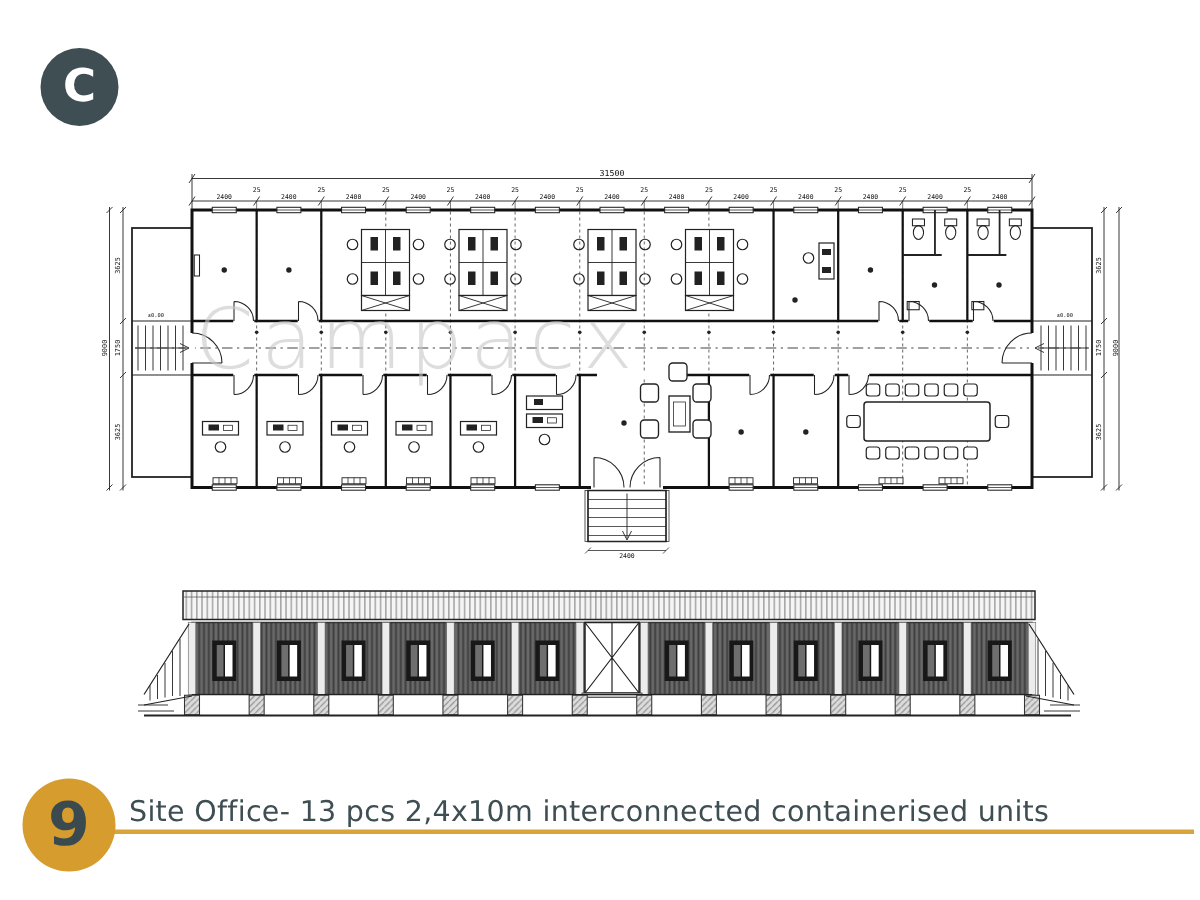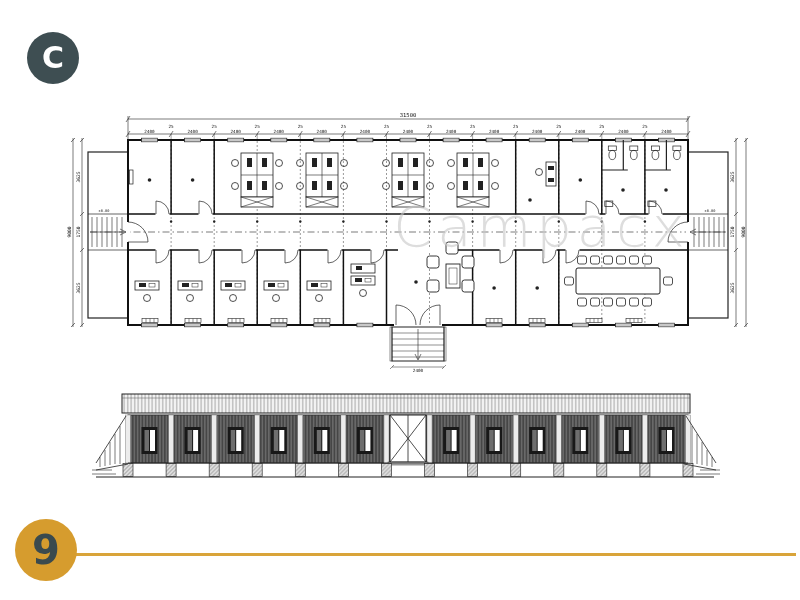--- a/index.html
+++ b/index.html
@@ -4,21 +4,21 @@
 <style>
   html,body{margin:0;padding:0;}
   body{width:800px;height:600px;background:#ffffff;position:relative;overflow:hidden;
        font-family:"DejaVu Sans",sans-serif;}
   .page{position:absolute;inset:0;background:#fff;}
   .logo-badge{position:absolute;left:27px;top:32px;width:52px;height:52px;border-radius:50%;
       background:#3E4E52;display:flex;align-items:center;justify-content:center;z-index:5;}
   .logo-badge span{color:#ffffff;font-size:30px;font-weight:700;line-height:1;
       font-family:"DejaVu Sans",sans-serif;}
   .drawing-svg{position:absolute;left:0;top:0;z-index:2;}
-  .watermark{position:absolute;left:130px;top:194px;width:560px;text-align:right;
+  .watermark{position:absolute;left:130px;top:194px;width:560px;text-align:left;
       font-size:56px;font-weight:300;letter-spacing:5px;color:#c7c7c7;opacity:0.6;
       z-index:3;pointer-events:none;font-family:"DejaVu Sans",sans-serif;}
   .caption-row{position:absolute;left:0;top:510px;width:800px;height:90px;z-index:6;}
   .caption-underline{position:absolute;left:56px;top:43px;right:4px;height:2.5px;
       background:#D9A43A;}
   .caption-badge{position:absolute;left:15px;top:9px;width:62px;height:62px;border-radius:50%;
       background:#D69C2E;display:flex;align-items:center;justify-content:center;}
   .caption-badge span{color:#3A4A4E;font-size:40px;font-weight:700;line-height:1;}
   .caption-text{position:absolute;left:86px;top:20px;font-size:19px;font-weight:500;
       color:#3E4E52;letter-spacing:0.2px;white-space:nowrap;}
@@ -424,15 +424,16 @@
     </g>
   </svg>
 
   <div class="watermark">Campacx</div>
 
   <div class="caption-row">
     <div class="caption-underline"></div>
     <div class="caption-badge">
       <span>9</span>
     </div>
+    <span class="caption-text">Site Office- 13 pcs 2,4x10m interconnected containerised units</span>
   </div>
 
 </div>
 
 </body></html>

